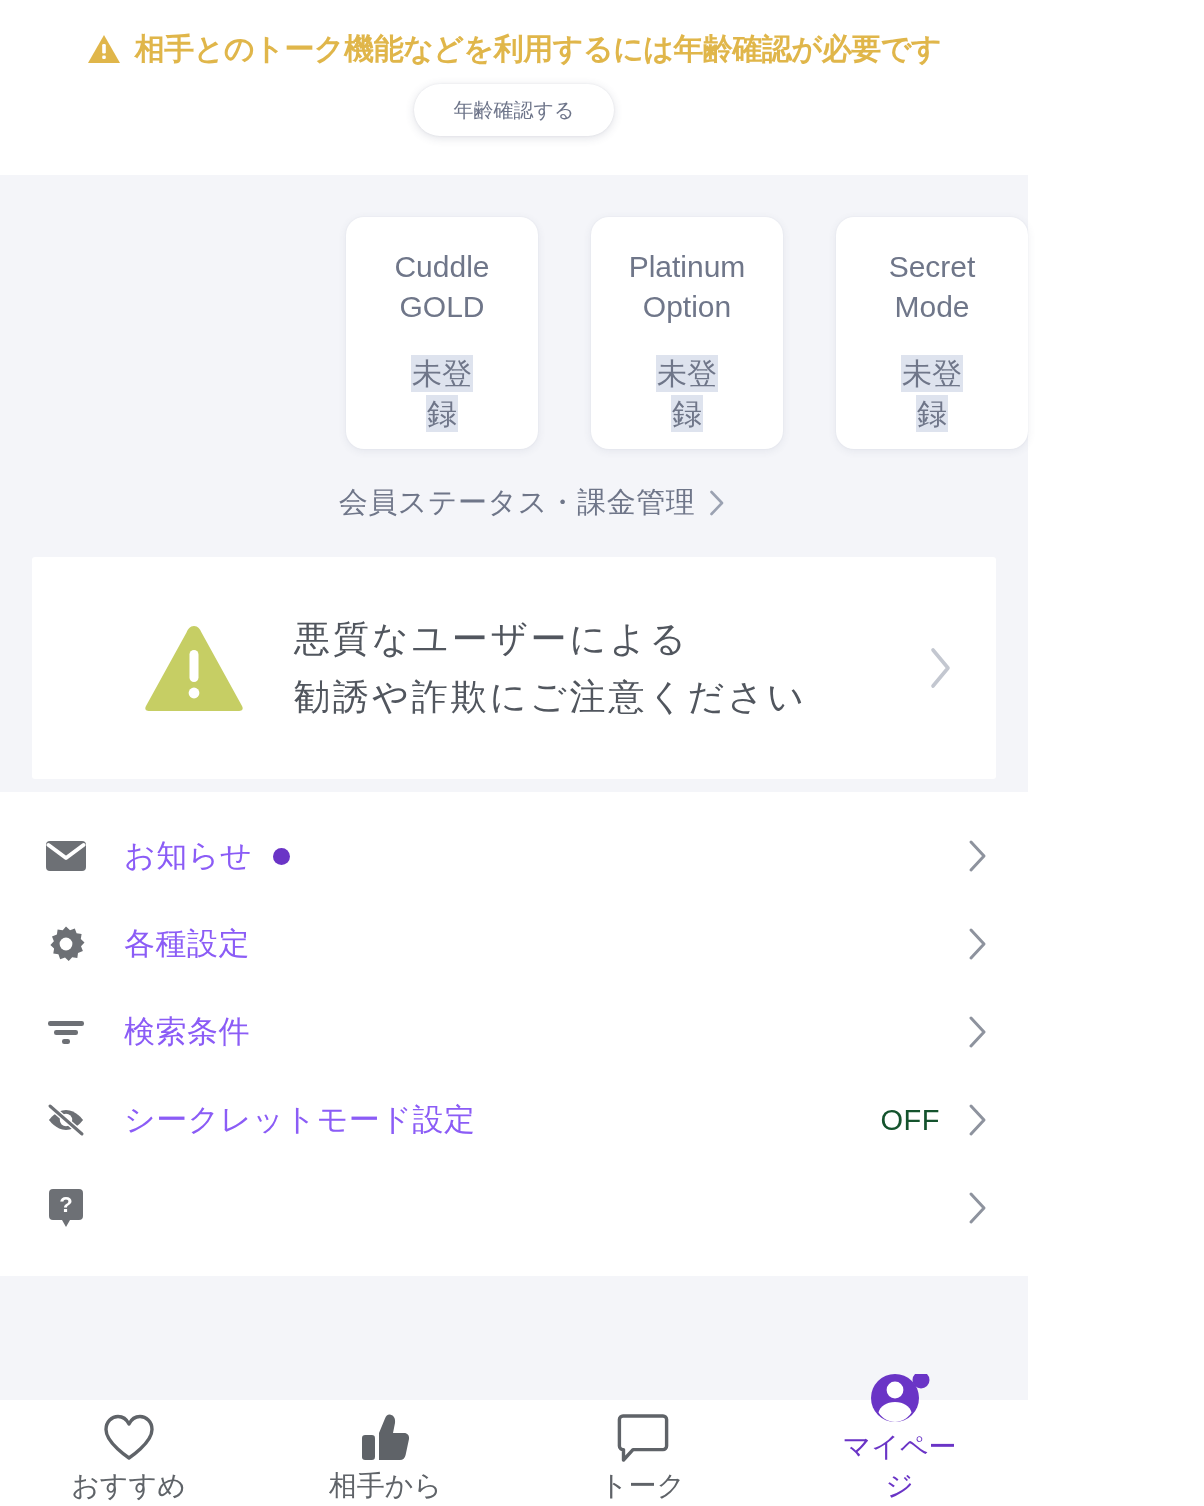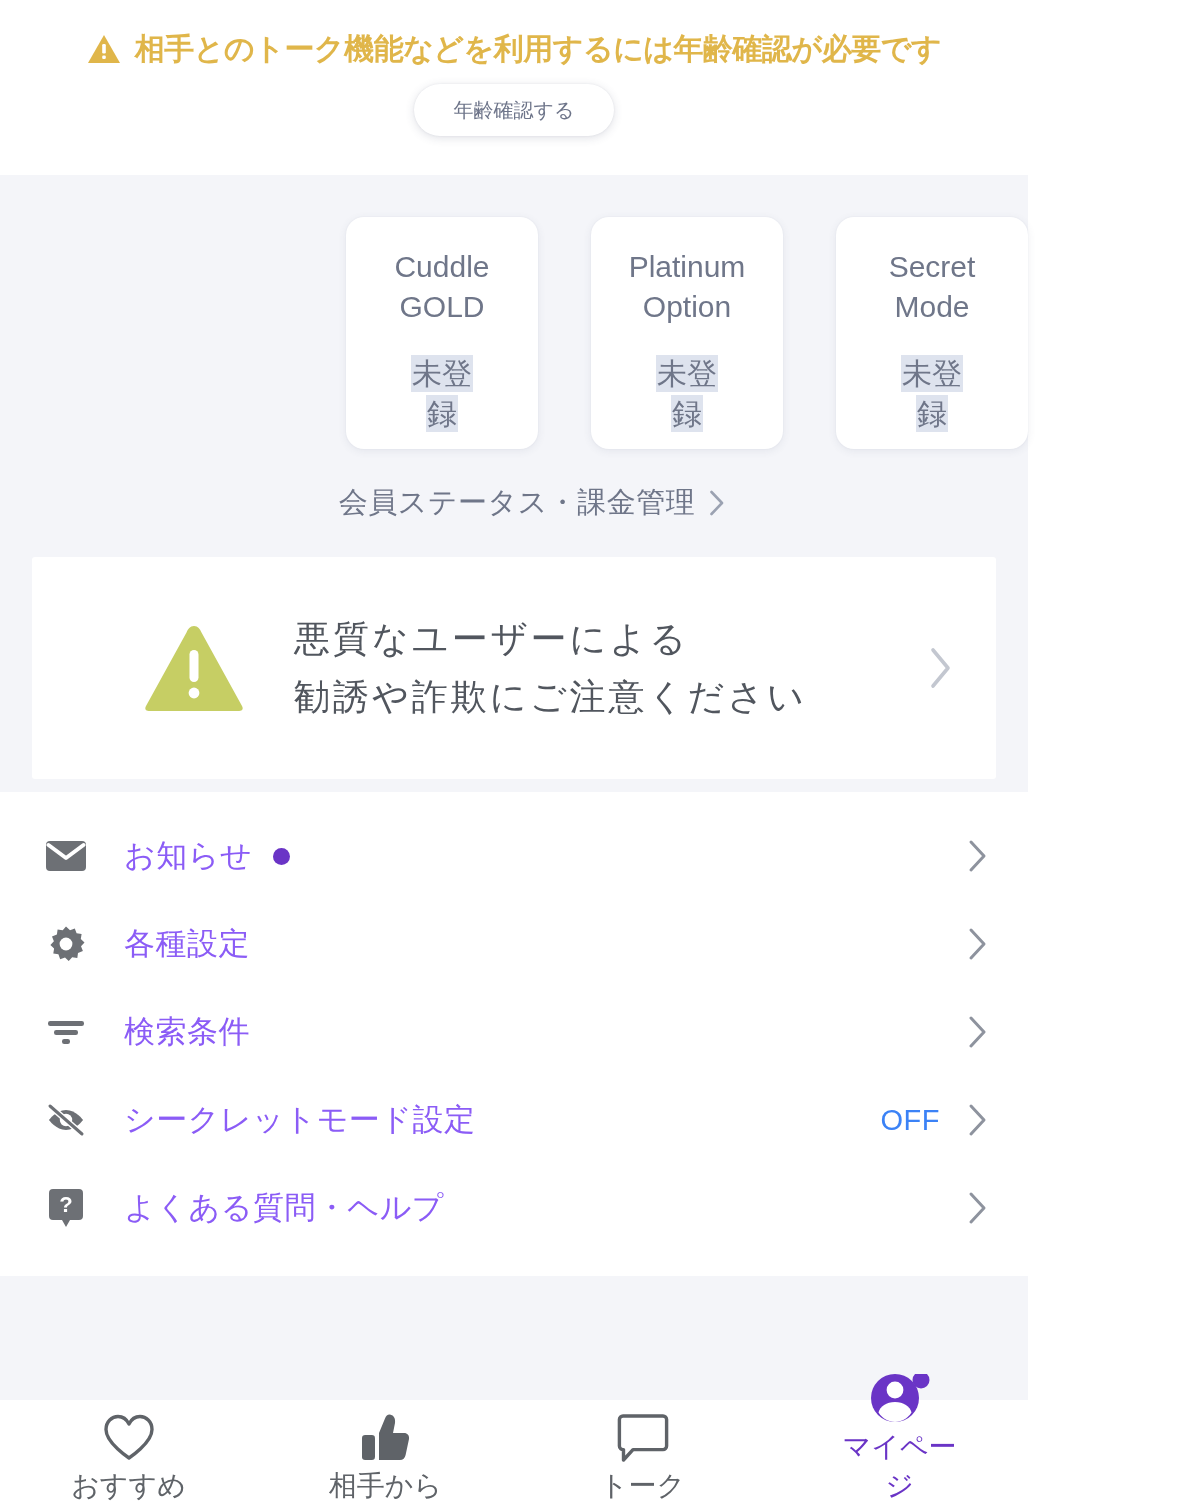--- a/index.html
+++ b/index.html
@@ -228,21 +228,21 @@
     border-radius: 50%;
     background: #6A34C6;
     margin-left: 21px;
     flex: 0 0 auto;
   }
 
   .menu-spacer { flex: 1 1 auto; }
 
   .menu-value {
     font-size: 29px;
-    color: #3b82f6;
+    color: #14532d;
     margin-right: 28px;
     letter-spacing: 0.5px;
   }
 
   .chev-row {
     width: 20px;
     height: 34px;
     flex: 0 0 auto;
   }
 
@@ -424,21 +424,20 @@
       </svg>
     </div>
 
     <div class="menu-row">
       <span class="menu-icon">
         <svg width="34" height="40" viewBox="0 0 34 40">
           <path d="M4 1 H30 A4 4 0 0 1 34 5 V28 A4 4 0 0 1 30 32 H21 L17 39 L13 32 H4 A4 4 0 0 1 0 28 V5 A4 4 0 0 1 4 1 Z" fill="#6D7075"></path>
           <text x="17" y="24" font-family="Liberation Sans, sans-serif" font-size="22" font-weight="bold" fill="#ffffff" text-anchor="middle">?</text>
         </svg>
       </span>
-      <span class="menu-label">よくある質問・ヘルプ</span>
       <span class="menu-spacer"></span>
       <svg class="chev-row" viewBox="0 0 20 34">
         <path d="M3 3 L16 17 L3 31" fill="none" stroke="#8E939E" stroke-width="3" stroke-linecap="round" stroke-linejoin="round"></path>
       </svg>
     </div>
 
   </div>
 
   <div class="bottom-gap"></div>
 

